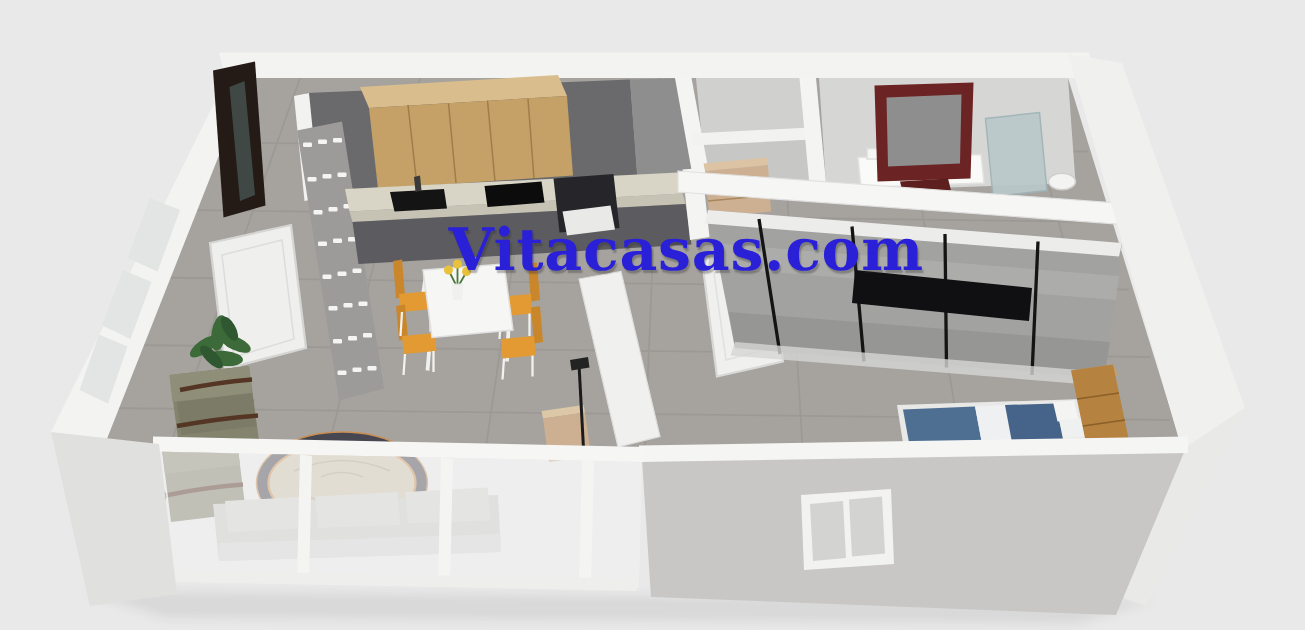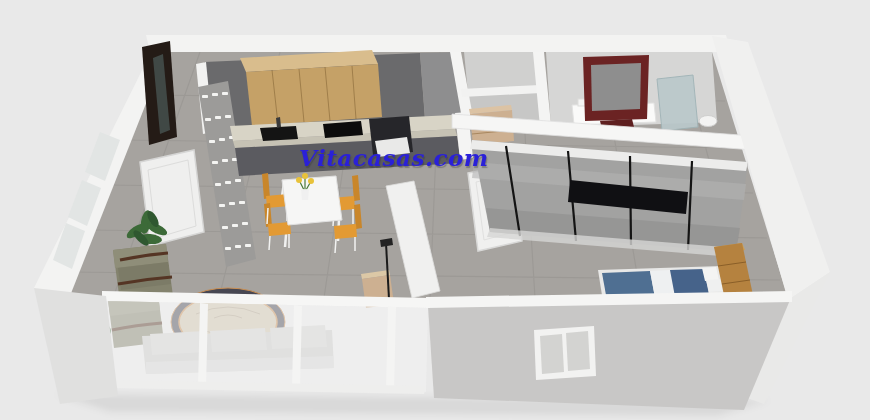--- a/index.html
+++ b/index.html
@@ -1,20 +1,20 @@
 <!DOCTYPE html>
 <html style="--bg: #e9e9e9; --watermark-blue: #2a20d8; --wall-white: #f3f3f2; --wall-shade: #d6d6d5; --front-wall: #c8c7c6; --floor-gray: #a6a39f; --kitchen-wall: #6a6a6c; --wood-cabinet: #c5a167; --wood-cabinet-top: #d9bd8d; --counter: #d8d4c6; --appliance-black: #141414; --base-cabinet: #5b5b60; --entry-unit: #241b16; --chair-orange: #e39a33; --armchair-olive: #84836e; --rug-border: #474752; --rug-field: #cfc3ac; --rug-trim: #c98e52; --mirror-maroon: #6b2323; --bed-blue: #4f6f92; --wardrobe-gray: #a2a2a1; --closet-wood: #cdb091; --window-glass: #e2e5e4; --glass-tint: rgba(242,243,243,0.55); --plant-green: #3c6a38; --sofa-gray: #c9c9c7;"><head>
 <meta charset="utf-8">
 <style>
   html,body{margin:0;padding:0;background:#e9e9e9;}
   .stage{position:relative;width:870px;height:420px;overflow:hidden;background:var(--bg,#e9e9e9);font-family:"DejaVu Serif",serif;}
   .stage svg{display:block;}
   .watermark{
     position:absolute;left:299px;top:144px;
-    font-style:italic;font-weight:bold;font-size:23px;letter-spacing:.5px;white-space:nowrap;
+    font-weight:bold;font-size:39px;letter-spacing:.5px;white-space:nowrap;
     color:var(--watermark-blue,#2a20d8);
     text-shadow:1px 2px 1px rgba(50,50,50,.35);
     pointer-events:none;
   }
   .wood{fill:var(--wood-cabinet,#c5a167);} .woodtop{fill:var(--wood-cabinet-top,#d9bd8d);}
   .wallw{fill:var(--wall-white,#f3f3f2);}
 </style>
 </head>
 <body>
 

